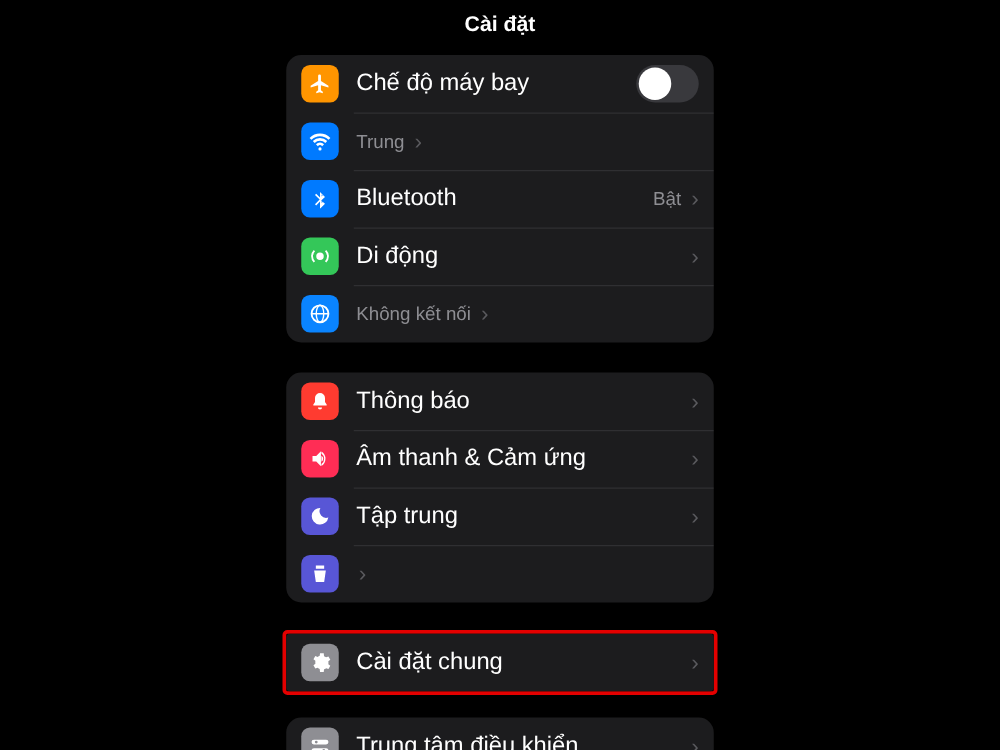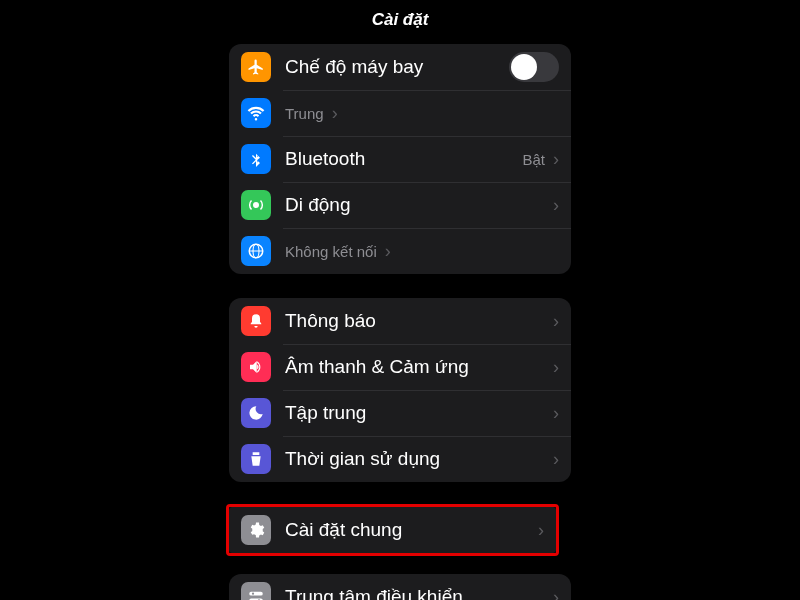--- a/index.html
+++ b/index.html
@@ -18,21 +18,20 @@
     height: 600px;
     background: #000;
     position: relative;
     overflow: hidden;
   }
   .header {
     text-align: center;
     padding: 10px 0 14px 0;
     font-size: 17px;
     font-weight: 600;
-    font-style: italic;
   }
   .group {
     background: #1c1c1e;
     border-radius: 12px;
     margin: 0 14px 24px 14px;
     overflow: hidden;
   }
   .row {
     display: flex;
     align-items: center;
@@ -89,21 +88,21 @@
     left: 2px;
     top: 2px;
     width: 26px;
     height: 26px;
     background: #fff;
     border-radius: 50%;
   }
   .highlight {
     border: 3px solid #e40000;
     border-radius: 4px;
-    margin: -2px 26px 18px 11px;
+    margin: -2px 11px 18px 11px;
   }
   .highlight .group {
     margin: 0;
     border-radius: 3px;
   }
   
   .bg-orange { background: #ff9500; }
   .bg-blue   { background: #007aff; }
   .bg-green  { background: #34c759; }
   .bg-blue2  { background: #0a84ff; }
@@ -206,21 +205,20 @@
       <span class="label">Tập trung</span>
       <span class="chevron">›</span>
     </div>
 
     <div class="row">
       <div class="icon-box bg-indigo">
         <svg width="16" height="16" viewBox="0 0 24 24" fill="#fff">
             <path d="M7 2h10v4H7zM5 8h14l-2 14H7L5 8z"></path>
           </svg>
       </div>
-      <span class="label">Thời gian sử dụng</span>
       <span class="chevron">›</span>
     </div>
   </div>
 
   <div class="highlight">
     <div class="group">
       <div class="row">
         <div class="icon-box bg-gray">
           <svg width="18" height="18" viewBox="0 0 24 24" fill="#fff">
               <path d="M12 8a4 4 0 1 0 0 8 4 4 0 0 0 0-8zm9 4a8.9 8.9 0 0 0-.1-1.3l2.1-1.6-2-3.5-2.5.9a8.9 8.9 0 0 0-2.2-1.3L16 2h-4l-.3 2.7a8.9 8.9 0 0 0-2.2 1.3l-2.5-.9-2 3.5 2.1 1.6A8.9 8.9 0 0 0 7 12c0 .4 0 .9.1 1.3L5 14.9l2 3.5 2.5-.9c.7.5 1.4 1 2.2 1.3L12 22h4l.3-2.7c.8-.3 1.5-.8 2.2-1.3l2.5.9 2-3.5-2.1-1.6c.1-.4.1-.9.1-1.3z"></path>

